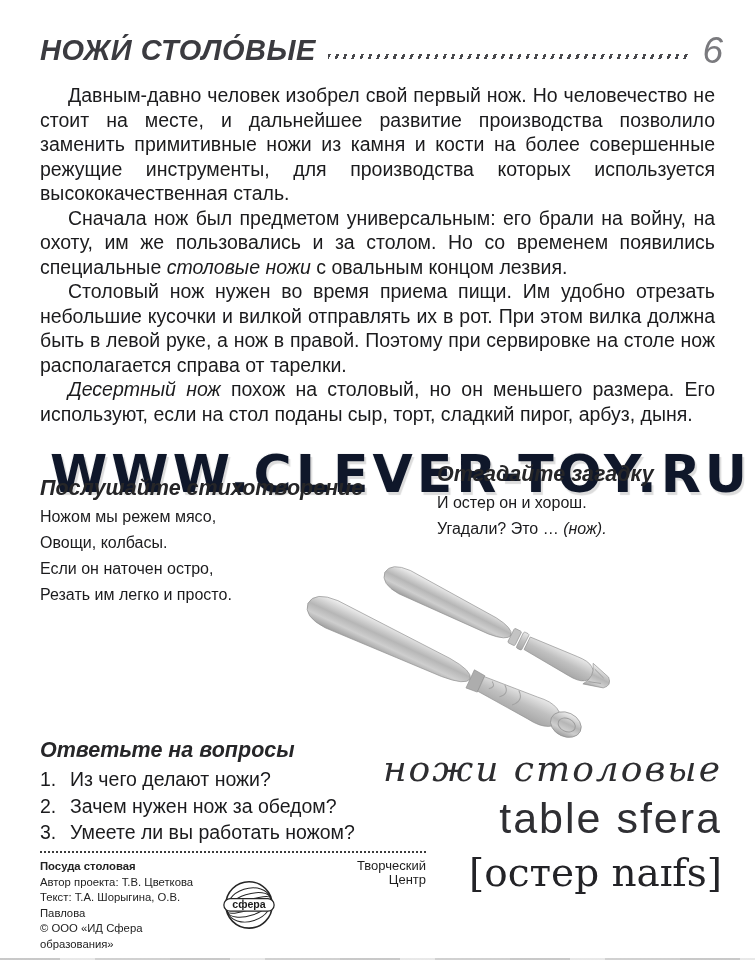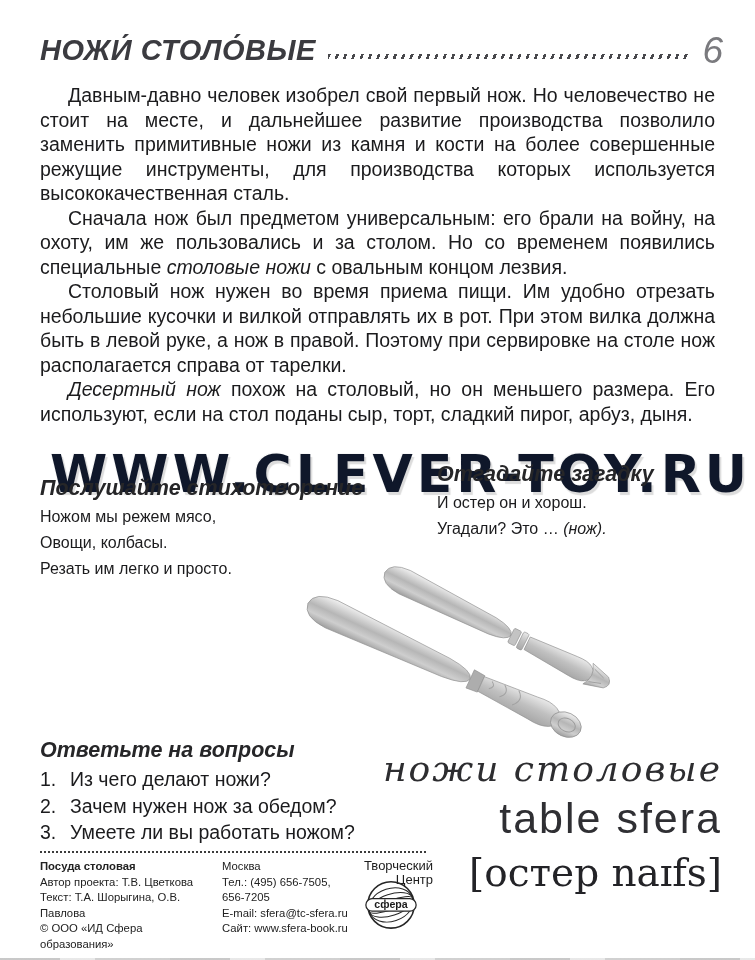--- a/index.html
+++ b/index.html
@@ -115,20 +115,21 @@
   <p class="para"><span>Давным-давно человек изобрел свой первый нож. Но человечество не стоит на месте, и дальнейшее развитие производства позволило заменить примитивные ножи из камня и кости на более совершенные режущие инструменты, для производства которых используется высококачественная сталь.</span></p>
   <p class="para"><span>Сначала нож был предметом универсальным: его брали на войну, на охоту, им же пользовались и за столом. Но со временем появились специальные </span><span class="it">столовые ножи</span><span> с овальным концом лезвия.</span></p>
   <p class="para"><span>Столовый нож нужен во время приема пищи. Им удобно отрезать небольшие кусочки и вилкой отправлять их в рот. При этом вилка должна быть в левой руке, а нож в правой. Поэтому при сервировке на столе нож располагается справа от тарелки.</span></p>
   <p class="para"><span class="it">Десертный нож</span><span> похож на столовый, но он меньшего размера. Его используют, если на стол поданы сыр, торт, сладкий пирог, арбуз, дыня.</span></p>
 </div>
 
 <div class="abs poem-col">
   <div class="sec-heading">Послушайте стихотворение</div>
   <div class="sec-line">Ножом мы режем мясо,</div>
   <div class="sec-line">Овощи, колбасы.</div>
+  <div class="sec-line">Если он наточен остро,</div>
   <div class="sec-line">Резать им легко и просто.</div>
 </div>
 
 <div class="abs riddle-col">
   <div class="sec-heading">Отгадайте загадку</div>
   <div class="sec-line">И остер он и хорош.</div>
   <div class="sec-line"><span>Угадали? Это … </span><span class="it">(нож).</span></div>
 </div>
 
 <svg class="abs knives" width="355" height="200" viewBox="0 0 355 200">
@@ -187,26 +188,20 @@
   <div class="vocab-tr">[остер naɪfs]</div>
 </div>
 
 <div class="abs footer">
   <div class="f-col1">
     <div class="f-bold">Посуда столовая</div>
     <div>Автор проекта: Т.В. Цветкова</div>
     <div>Текст: Т.А. Шорыгина, О.В. Павлова</div>
     <div>© ООО «ИД Сфера образования»</div>
   </div>
-  <div class="f-col2">
-    <div>Москва</div>
-    <div>Тел.: (495) 656-7505, 656-7205</div>
-    <div>E-mail: sfera@tc-sfera.ru</div>
-    <div>Сайт: www.sfera-book.ru</div>
-  </div>
   <div class="logo">
     <div class="logo-text">
       <div>Творческий</div>
       <div>Центр</div>
     </div>
     <svg class="logo-globe" width="58" height="58" viewBox="0 0 60 60">
       <circle cx="30" cy="32" r="24" fill="none" stroke="#262626" stroke-width="1.6"></circle>
       <ellipse cx="30" cy="32" rx="23.5" ry="17" fill="none" stroke="#262626" stroke-width="1" transform="rotate(-18 30 32)"></ellipse>
       <ellipse cx="30" cy="32" rx="23.5" ry="11" fill="none" stroke="#262626" stroke-width="1" transform="rotate(-18 30 32)"></ellipse>
       <ellipse cx="30" cy="32" rx="23.5" ry="5" fill="none" stroke="#262626" stroke-width="1" transform="rotate(-18 30 32)"></ellipse>

